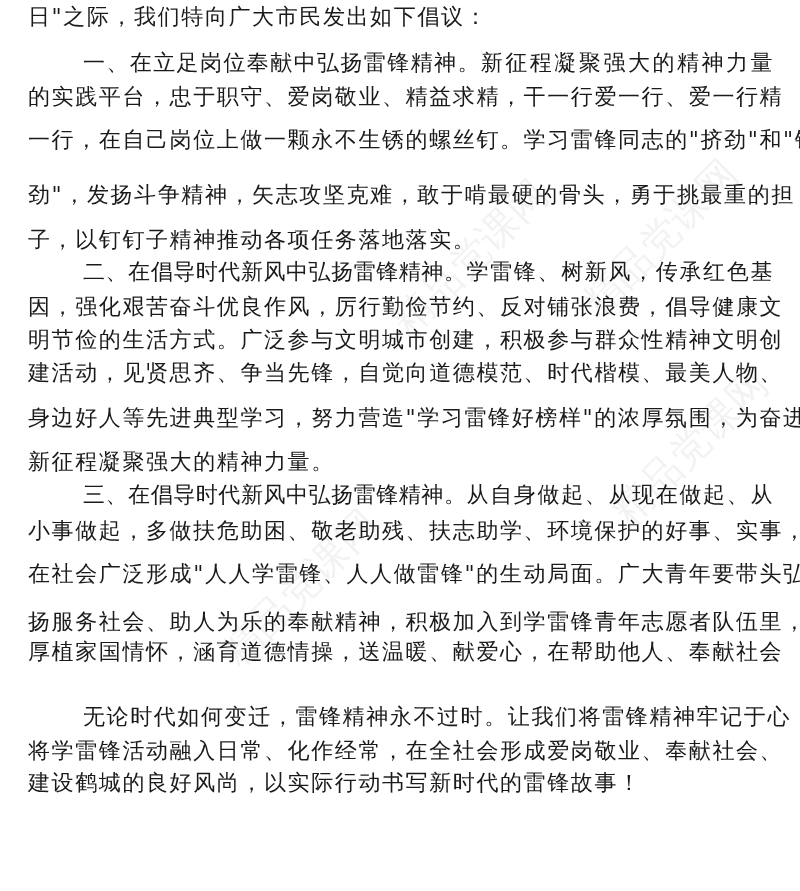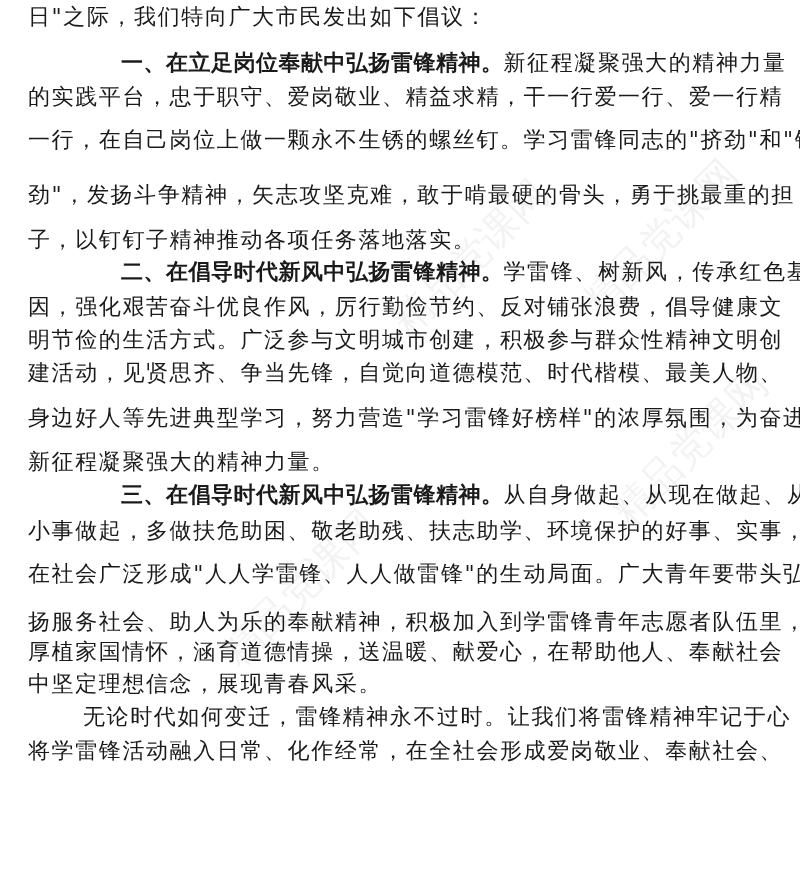--- a/index.html
+++ b/index.html
@@ -4,21 +4,21 @@
 <style>
   html, body { margin: 0; padding: 0; background: #ffffff; }
   body { width: 800px; height: 891px; position: relative; overflow: hidden;
          font-family: "DejaVu Serif", "Liberation Serif", serif; color: #1a1a1a; }
   .page { position: absolute; left: 0; top: 0; width: 800px; height: 891px; }
   .line { position: absolute; left: 28px; width: 746px; height: 30px; line-height: 30px;
           font-size: 22px; white-space: nowrap; letter-spacing: 1.6px; text-align: justify;
           text-align-last: justify; }
   .line.last { text-align-last: left; }
   .line.indent { left: 83px; width: 691px; }
-  .bold { font-family: "DejaVu Sans", "Liberation Sans", sans-serif; font-weight: bold; letter-spacing: 0.5px; margin-left: 38px; }
+  .bold { font-family: "DejaVu Sans", "Liberation Sans", sans-serif; font-weight: normal; letter-spacing: 0.5px; }
   .wm { position: absolute; font-size: 40px; color: rgba(0,0,0,0.05); transform: rotate(-45deg);
         white-space: nowrap; font-family: "DejaVu Sans", sans-serif; pointer-events: none; }
 </style>
 </head>
 <body>
 
 <div class="page">
   <div class="wm" style="left:370px;top:230px;">精品党课网</div>
   <div class="wm" style="left:560px;top:210px;">精品党课网</div>
   <div class="wm" style="left:200px;top:560px;">精品党课网</div>
@@ -37,17 +37,17 @@
   <div class="line" style="top:292px"><span>因，强化艰苦奋斗优良作风，厉行勤俭节约、反对铺张浪费，倡导健康文</span></div>
   <div class="line" style="top:358px"><span>建活动，见贤思齐、争当先锋，自觉向道德模范、时代楷模、最美人物、</span></div>
   <div class="line" style="top:403px"><span>身边好人等先进典型学习，努力营造"学习雷锋好榜样"的浓厚氛围，为奋进</span></div>
   <div class="line last" style="top:447px"><span>新征程凝聚强大的精神力量。</span></div>
 
   <div class="line indent" style="top:480px"><span class="bold">三、在倡导时代新风中弘扬雷锋精神。</span><span>从自身做起、从现在做起、从</span></div>
   <div class="line" style="top:516px"><span>小事做起，多做扶危助困、敬老助残、扶志助学、环境保护的好事、实事，</span></div>
   <div class="line" style="top:559px"><span>在社会广泛形成"人人学雷锋、人人做雷锋"的生动局面。广大青年要带头弘</span></div>
   <div class="line" style="top:637px"><span>厚植家国情怀，涵育道德情操，送温暖、献爱心，在帮助他人、奉献社会</span></div>
   <div class="line" style="top:607px"><span>扬服务社会、助人为乐的奉献精神，积极加入到学雷锋青年志愿者队伍里，</span></div>
-  <div class="line last" style="top:669px"><span>中坚定理想信念，展现青春风采。</span></div>
 
   <div class="line indent" style="top:702px"><span>无论时代如何变迁，雷锋精神永不过时。让我们将雷锋精神牢记于心，</span></div>
   <div class="line" style="top:736px"><span>将学雷锋活动融入日常、化作经常，在全社会形成爱岗敬业、奉献社会、</span></div>
+  <div class="line last" style="top:768px"><span>建设鹤城的良好风尚，以实际行动书写新时代的雷锋故事！</span></div>
 </div>
 
 </body></html>

